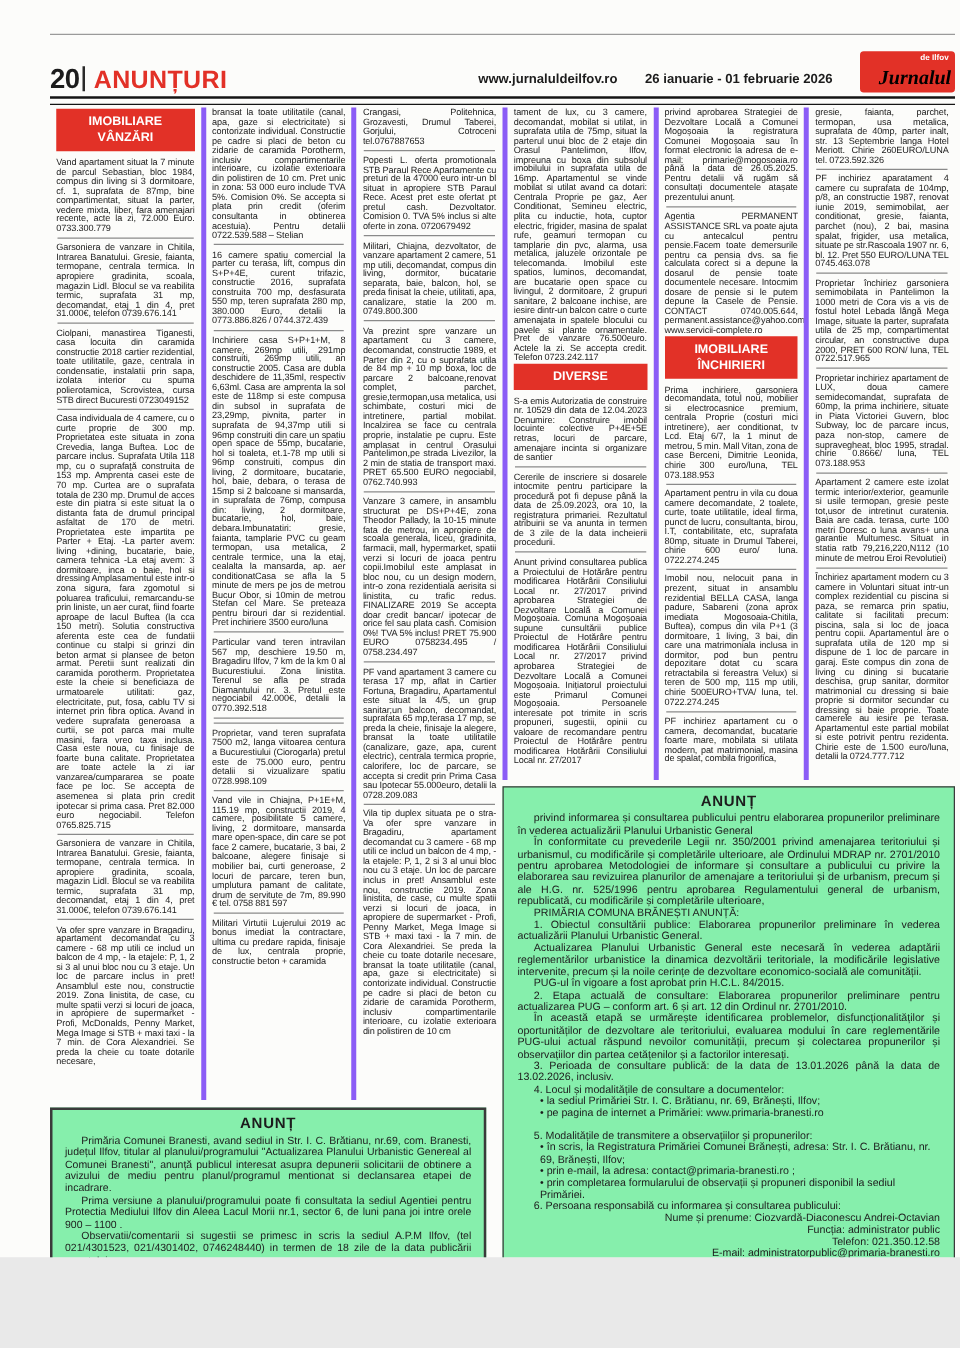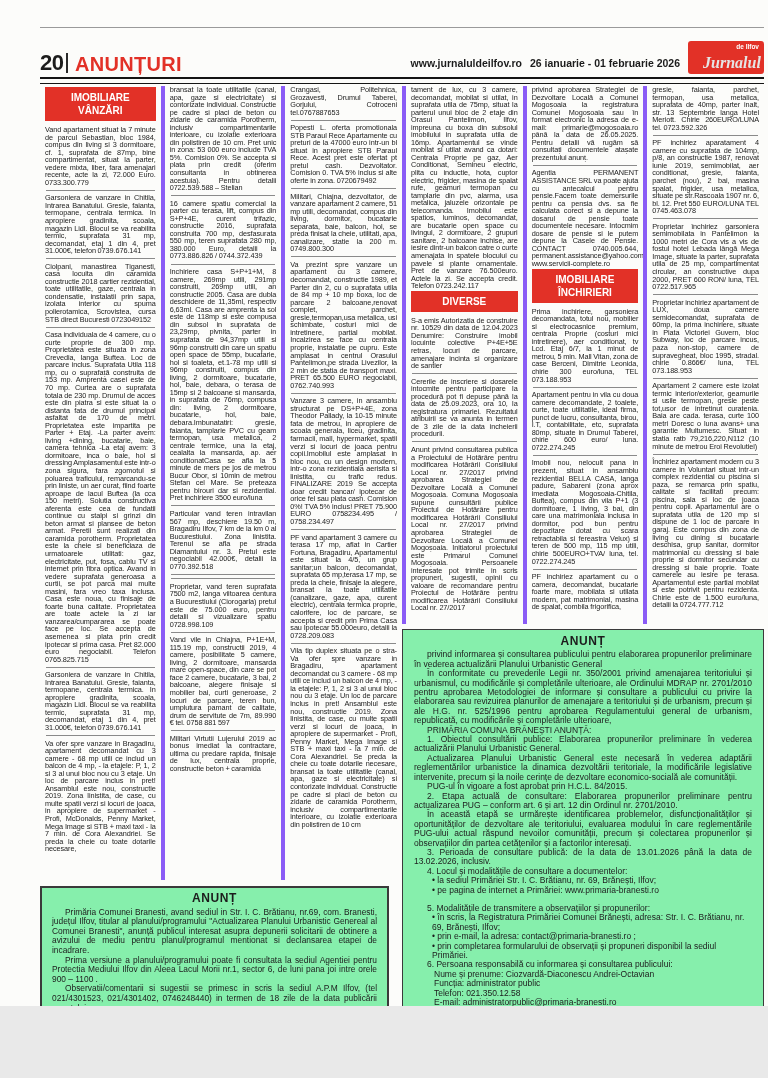--- a/index.html
+++ b/index.html
@@ -4,44 +4,44 @@
 <style>
   :root{ --red:#e23127; --ink:#1c1c1c; }
   html,body{margin:0;padding:0;background:#e9e9e9;}
   .page{position:relative;width:768px;height:1006px;margin:0 auto;background:#fcfcfa;
         font-family:"Liberation Sans",sans-serif;color:var(--ink);overflow:hidden;}
   .topline{position:absolute;left:40px;top:27px;width:724px;border-top:1px solid #9a9a9a;}
   .masthead{position:absolute;left:40px;top:34px;width:724px;height:40px;display:flex;align-items:flex-end;}
   .page-num{font-size:22px;font-weight:bold;letter-spacing:-0.5px;line-height:1;}
   .mast-bar{width:1.5px;height:20px;background:#2a2a2a;margin:0 7px 1px 3px;}
   .section-title{font-size:20px;font-weight:bold;color:var(--red);letter-spacing:0.3px;line-height:1;}
-  .mast-right{margin-left:auto;display:flex;align-items:flex-end;gap:8px;}
+  .mast-right{margin-left:auto;display:flex;align-items:flex-end;gap:22px;}
   .site,.dates{font-size:10.5px;font-weight:bold;padding-bottom:5px;white-space:nowrap;}
   .logo{width:76px;height:33px;background:var(--red);border-radius:3px;position:relative;flex:none;}
   .logo-top{position:absolute;top:2px;right:5px;font-size:6.5px;font-weight:bold;color:#fff;}
-  .logo-main{position:absolute;bottom:2px;left:12px;right:0;text-align:center;color:#e5e5e5;
+  .logo-main{position:absolute;bottom:2px;left:12px;right:0;text-align:center;color:#000000;
              font-family:"Liberation Serif",serif;font-style:italic;font-weight:bold;font-size:16px;}
   .headrule{position:absolute;left:40px;top:77px;width:724px;height:4px;
             border-top:2.5px solid #141414;border-bottom:1px solid #141414;}
   .columns{position:absolute;left:40px;top:86px;width:724px;display:flex;align-items:flex-start;}
   .col{width:120.66px;box-sizing:border-box;padding:0 5px;height:794px;overflow:hidden;}
   .col + .col{border-left:4px solid #8b5cf6;}
   .col.short{height:538px;}
   .ad{font-size:7.3px;line-height:7.55px;text-align:justify;margin:0;letter-spacing:-0.08px;word-spacing:-0.2px;}
   .sep{border-top:1px solid #8a8a8a;margin:3.5px 1px;}
   .cat-header{background:var(--red);color:#fff;text-align:center;font-weight:bold;
               font-size:10px;line-height:13px;padding:4px 2px;margin:1px 0 5px;}
   .notice{position:absolute;background:#86efac;border:1.5px solid #3a3a3a;box-sizing:border-box;overflow:hidden;z-index:5;}
   #notice-left{left:40px;top:886px;width:349px;height:147px;padding:4px 10px;font-size:8.4px;line-height:9.6px;border-width:2px;}
   #notice-right{left:402px;top:629px;width:362px;height:391px;padding:5px 11px;font-size:8.5px;line-height:9.4px;}
   .notice h2{text-align:center;font-size:12px;margin:2px 0 4px;letter-spacing:0.6px;font-weight:bold;}
   .notice p{margin:0;text-align:justify;text-indent:13px;}
   .notice p.b{text-indent:0;margin-left:18px;text-align:left;}
   .notice p.b::before{content:"\2022  ";}
-  .notice p.c{text-indent:0;margin-left:20px;text-align:left;}
+  .notice p.c{text-indent:0;margin-left:40px;text-align:right;}
   .notice p.gap{margin-top:9px;}
   .nota{display:flex;margin-top:6px;}
   .nota .lbl{width:60px;flex:none;}
   .nota .txt{flex:1;padding-right:26px;}
   .bottomrule{position:absolute;left:40px;top:1036px;width:724px;height:4px;
               border-top:2.5px solid #141414;border-bottom:1px solid #141414;}
 </style>
 </head>
 <body>
 

